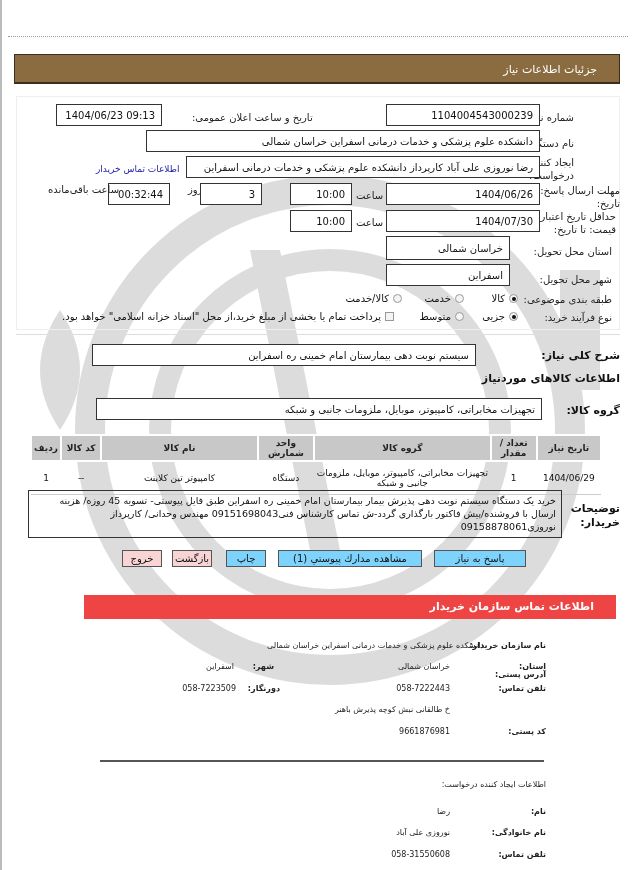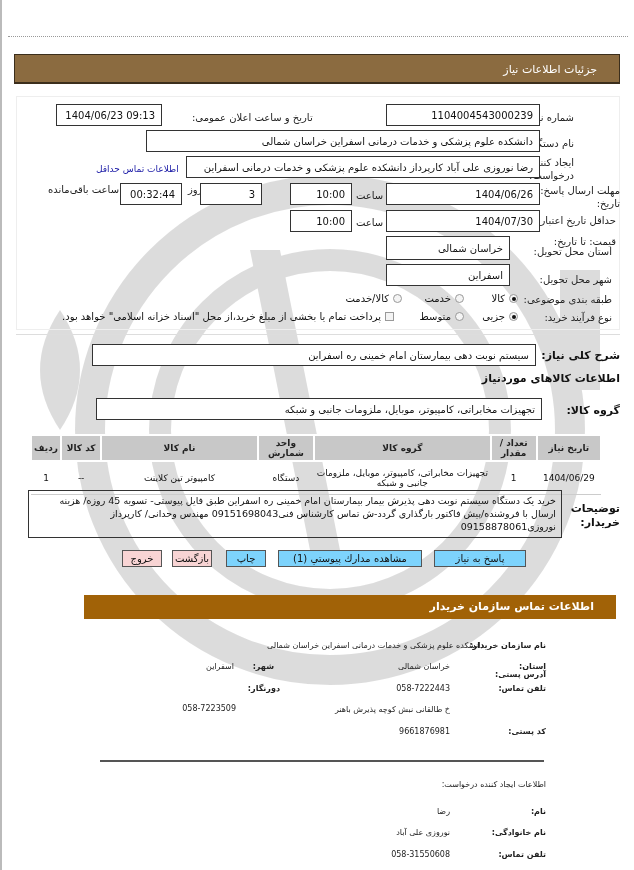--- a/index.html
+++ b/index.html
@@ -21,21 +21,21 @@
   .check{display:inline-block;width:9px;height:9px;border:1px solid #999;box-sizing:border-box;vertical-align:middle;background:#f4f4f4;}
   .opt{position:absolute;font-size:10px;white-space:nowrap;display:flex;align-items:center;gap:4px;}
   .bold-lbl{position:absolute;font-weight:bold;font-size:11px;white-space:nowrap;}
   .sep{position:absolute;left:16px;width:604px;border-top:1px solid #ddd;}
   table.items{position:absolute;left:30px;top:434px;width:572px;border-collapse:collapse;font-size:9px;}
   table.items th{background:#c8c8c8;font-weight:bold;color:#222;height:24px;border:2px solid #fff;padding:0 2px;text-align:center;}
   table.items td{height:32px;text-align:center;border-bottom:1px solid #ccc;padding:0 2px;}
   .btn{position:absolute;top:550px;height:17px;border:1px solid #555;font-size:10px;box-sizing:border-box;display:flex;align-items:center;justify-content:center;white-space:nowrap;}
   .btn.green{background:#7dd3fc;}
   .btn.red{background:#f8d4d4;}
-  .contact-bar{position:absolute;left:84px;width:532px;top:595px;height:24px;background:#a16207;color:#fff;font-weight:bold;font-size:11px;}
+  .contact-bar{position:absolute;left:84px;width:532px;top:595px;height:24px;background:#ef4444;color:#fff;font-weight:bold;font-size:11px;}
   .contact-bar span{position:absolute;right:22px;top:5px;}
   .ci{position:absolute;font-size:8px;white-space:nowrap;color:#222;}
   .ci.b{font-weight:bold;}
   .hr-dark{position:absolute;left:100px;width:444px;top:760px;border-top:2px solid #555;}
 </style>
 </head>
 <body>
 
 <div class="left-border"></div>
 <div class="dotted-line"></div>
@@ -57,32 +57,32 @@
 <span class="lbl" style="right:60px;top:112px;">شماره نیاز:</span>
 <div class="box ltr" style="left:386px;top:104px;width:154px;height:22px;">1104004543000239</div>
 <span class="lbl" style="left:192px;top:112px;">تاریخ و ساعت اعلان عمومی:</span>
 <div class="box ltr" style="left:56px;top:104px;width:106px;height:22px;">1404/06/23 09:13</div>
 
 <span class="lbl" style="right:60px;top:138px;">نام دستگاه خریدار:</span>
 <div class="box rtl" style="left:146px;top:130px;width:394px;height:22px;">دانشکده علوم پزشکی و خدمات درمانی اسفراین خراسان شمالی</div>
 
 <span class="lbl" style="right:60px;top:156px;width:70px;white-space:normal;line-height:13px;">ایجاد کننده درخواست:</span>
 <div class="box rtl" style="left:186px;top:156px;width:354px;height:22px;">رضا نوروزی علی آباد کارپرداز دانشکده علوم پزشکی و خدمات درمانی اسفراین</div>
-<span class="link" style="left:96px;top:164px;">اطلاعات تماس حداقل</span>
+<span class="link" style="left:96px;top:164px;">اطلاعات تماس خریدار</span>
 
 <span class="lbl" style="right:14px;top:184px;width:108px;white-space:normal;line-height:13px;">مهلت ارسال پاسخ: تا تاریخ:</span>
 <div class="box ltr" style="left:386px;top:183px;width:154px;height:22px;">1404/06/26</div>
 <span class="lbl" style="left:356px;top:190px;">ساعت</span>
 <div class="box ltr" style="left:290px;top:183px;width:62px;height:22px;">10:00</div>
 <span class="lbl" style="left:188px;top:184px;">روز</span>
 <div class="box ltr" style="left:200px;top:183px;width:62px;height:22px;">3</div>
-<div class="box ltr" style="left:120px;top:183px;width:62px;height:22px;padding-left:16px;">00:32:44</div>
+<div class="box ltr" style="left:108px;top:183px;width:62px;height:22px;padding-left:16px;">00:32:44</div>
 <span class="lbl" style="left:48px;top:184px;">ساعت باقی‌مانده</span>
 
-<span class="lbl" style="right:18px;top:210px;width:96px;white-space:normal;line-height:21px;">حداقل تاریخ اعتبار قیمت: تا تاریخ:</span>
+<span class="lbl" style="right:18px;top:210px;width:96px;white-space:normal;line-height:13px;">حداقل تاریخ اعتبار قیمت: تا تاریخ:</span>
 <div class="box ltr" style="left:386px;top:210px;width:154px;height:22px;">1404/07/30</div>
 <span class="lbl" style="left:356px;top:217px;">ساعت</span>
 <div class="box ltr" style="left:290px;top:210px;width:62px;height:22px;">10:00</div>
 
 <span class="lbl" style="right:22px;top:246px;">استان محل تحویل:</span>
 <div class="box rtl" style="left:386px;top:236px;width:124px;height:24px;">خراسان شمالی</div>
 
 <span class="lbl" style="right:22px;top:274px;">شهر محل تحویل:</span>
 <div class="box rtl" style="left:386px;top:264px;width:124px;height:22px;">اسفراین</div>
 
@@ -110,21 +110,21 @@
   <span>متوسط</span>
 </div>
 <div class="opt" style="right:240px;top:311px;">
   <span class="check"></span>
   <span>پرداخت تمام یا بخشی از مبلغ خرید،از محل "اسناد خزانه اسلامی" خواهد بود.</span>
 </div>
 
 <div class="sep" style="top:334px;"></div>
 
 <span class="bold-lbl" style="right:14px;top:349px;">شرح کلی نیاز:</span>
-<div class="box rtl" style="left:92px;top:344px;width:444px;height:22px;">سیستم نوبت دهی بیمارستان امام خمینی ره اسفراین</div>
+<div class="box rtl" style="left:92px;top:344px;width:384px;height:22px;">سیستم نوبت دهی بیمارستان امام خمینی ره اسفراین</div>
 <span class="bold-lbl" style="right:14px;top:372px;">اطلاعات کالاهای موردنیاز</span>
 <span class="bold-lbl" style="right:14px;top:404px;">گروه کالا:</span>
 <div class="box rtl" style="left:96px;top:398px;width:446px;height:22px;">تجهیزات مخابراتی، کامپیوتر، موبایل، ملزومات جانبی و شبکه</div>
 
 <table class="items">
   <thead>
     <tr>
       <th style="width:58px">تاریخ نیاز</th>
       <th style="width:40px">تعداد / مقدار</th>
       <th style="width:170px">گروه کالا</th>
@@ -164,21 +164,21 @@
 <span class="ci" style="right:150px;top:641px;">دانشکده علوم پزشکی و خدمات درمانی اسفراین خراسان شمالی</span>
 
 <span class="ci b" style="right:88px;top:662px;">استان:</span>
 <span class="ci" style="right:184px;top:662px;">خراسان شمالی</span>
 <span class="ci b" style="right:360px;top:662px;">شهر:</span>
 <span class="ci" style="right:400px;top:662px;">اسفراین</span>
 
 <span class="ci b" style="right:88px;top:684px;">تلفن تماس:</span>
 <span class="ci" style="right:184px;top:684px;direction:ltr;">058-7222443</span>
 <span class="ci b" style="right:354px;top:684px;">دورنگار:</span>
-<span class="ci" style="right:398px;top:684px;direction:ltr;margin-top:20px;">058-7223509</span>
+<span class="ci" style="right:398px;top:684px;direction:ltr;">058-7223509</span>
 
 <span class="ci b" style="right:88px;top:670px;">آدرس پستی:</span>
 <span class="ci" style="right:184px;top:705px;">خ طالقانی نبش کوچه پذیرش باهنر</span>
 
 <span class="ci b" style="right:88px;top:727px;">کد پستی:</span>
 <span class="ci" style="right:184px;top:727px;">9661876981</span>
 
 <div class="hr-dark"></div>
 
 <span class="ci" style="right:88px;top:780px;">اطلاعات ایجاد کننده درخواست:</span>

